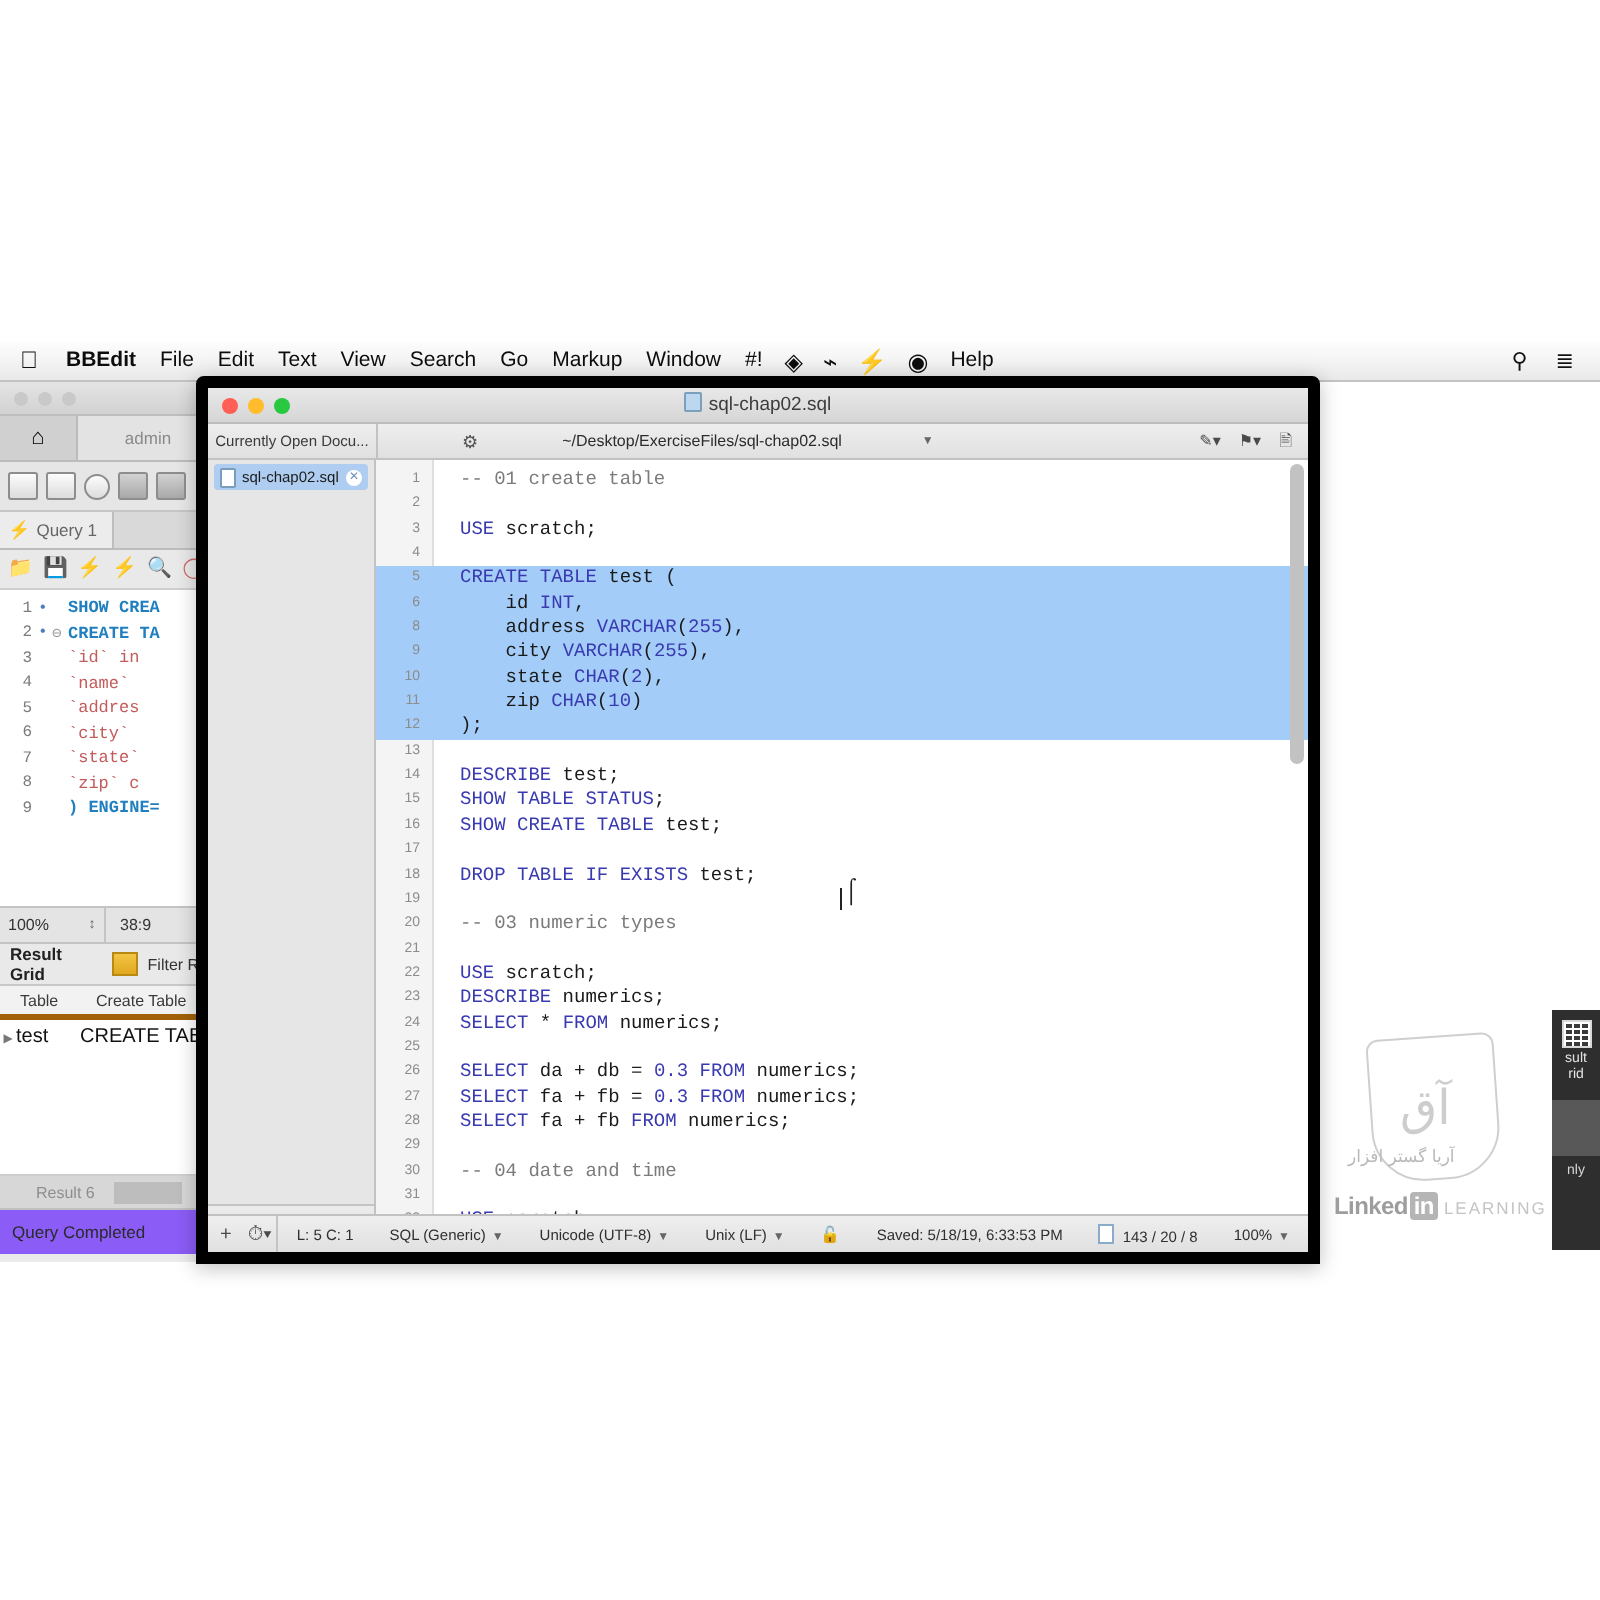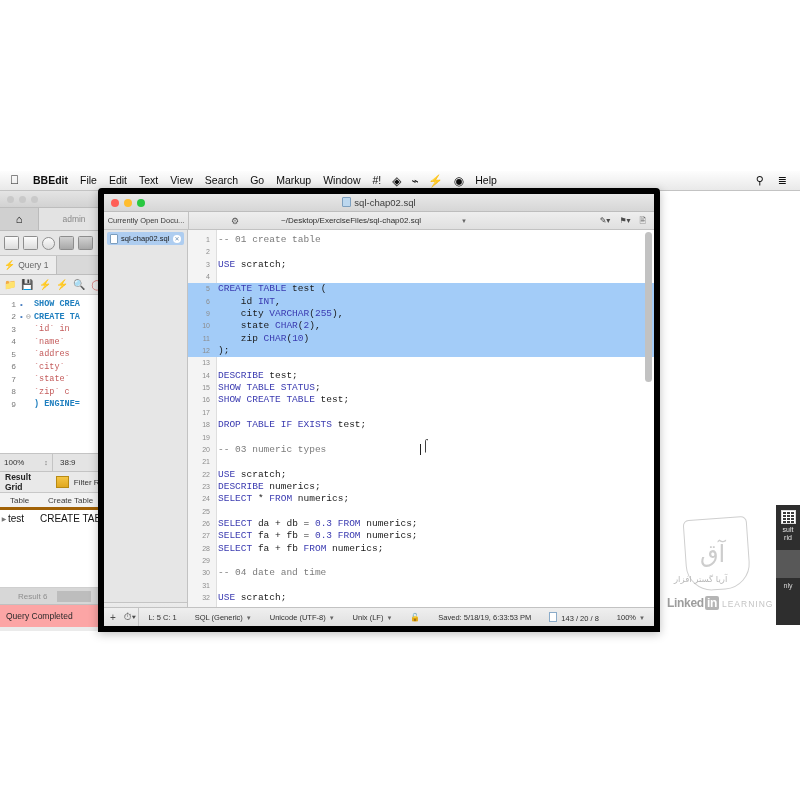--- a/index.html
+++ b/index.html
@@ -192,21 +192,21 @@
   .wb-resulttab {
     height: 16px;
     background: #d7d7d7;
     display: flex; align-items: center;
     border-bottom: 1px solid #c0c0c0;
   }
   .rt-label { padding-left: 18px; font-size: 8px; color: #8e8e8e; }
   .rt-blank { margin-left: 10px; width: 34px; height: 11px; background: #bdbdbd; }
   .wb-footer {
     height: 22px;
-    background: #fca5a5;
+    background: #8b5cf6;
     display: flex; align-items: center;
     padding-left: 6px;
     font-size: 8.5px;
     color: #2a2a2a;
   }
 
   
   .bb {
     position: absolute;
     left: 98px; top: 188px;
@@ -346,21 +346,21 @@
   .cline.sel { background: #a3ccf8; }
   .cln {
     width: 22px;
     text-align: right;
     padding-right: 6px;
     color: #8c8c8c;
     font-family: "Liberation Sans", sans-serif;
     font-size: 7px;
     line-height: 12.35px;
   }
-  .ctext { padding-left: 2px; color: #1a1a1a; }
+  .ctext { padding-left: 14px; color: #1a1a1a; }
   .c-comment { color: #7b7b7b; }
   .c-kw { color: #3a3ab0; }
   .c-num { color: #3a3ab0; }
   .bb-caret {
     position: absolute;
     left: 232px; top: 214px;
     width: 1px; height: 11px;
     background: #222;
   }
   .bb-ibeam {
@@ -674,20 +674,21 @@
 
       <div class="bb-editorwrap">
         <div class="bb-gutter-bg"></div>
         <div class="bb-code" id="code-area">
             <div class="cline"><span class="cln">1</span><span class="ctext"><span class="c-comment">-- 01 create table</span></span></div>
             <div class="cline"><span class="cln">2</span><span class="ctext"></span></div>
             <div class="cline"><span class="cln">3</span><span class="ctext"><span class="c-kw">USE</span><span> scratch;</span></span></div>
             <div class="cline"><span class="cln">4</span><span class="ctext"></span></div>
             <div class="cline sel"><span class="cln">5</span><span class="ctext"><span class="c-kw">CREATE TABLE</span><span> test (</span></span></div>
             <div class="cline sel"><span class="cln">6</span><span class="ctext"><span>    id </span><span class="c-kw">INT</span><span>,</span></span></div>
+            <div class="cline sel"><span class="cln">8</span><span class="ctext"><span>    address </span><span class="c-kw">VARCHAR</span><span>(</span><span class="c-num">255</span><span>),</span></span></div>
             <div class="cline sel"><span class="cln">9</span><span class="ctext"><span>    city </span><span class="c-kw">VARCHAR</span><span>(</span><span class="c-num">255</span><span>),</span></span></div>
             <div class="cline sel"><span class="cln">10</span><span class="ctext"><span>    state </span><span class="c-kw">CHAR</span><span>(</span><span class="c-num">2</span><span>),</span></span></div>
             <div class="cline sel"><span class="cln">11</span><span class="ctext"><span>    zip </span><span class="c-kw">CHAR</span><span>(</span><span class="c-num">10</span><span>)</span></span></div>
             <div class="cline sel"><span class="cln">12</span><span class="ctext"><span>);</span></span></div>
             <div class="cline"><span class="cln">13</span><span class="ctext"></span></div>
             <div class="cline"><span class="cln">14</span><span class="ctext"><span class="c-kw">DESCRIBE</span><span> test;</span></span></div>
             <div class="cline"><span class="cln">15</span><span class="ctext"><span class="c-kw">SHOW TABLE STATUS</span><span>;</span></span></div>
             <div class="cline"><span class="cln">16</span><span class="ctext"><span class="c-kw">SHOW CREATE TABLE</span><span> test;</span></span></div>
             <div class="cline"><span class="cln">17</span><span class="ctext"></span></div>
             <div class="cline"><span class="cln">18</span><span class="ctext"><span class="c-kw">DROP TABLE IF EXISTS</span><span> test;</span></span></div>

